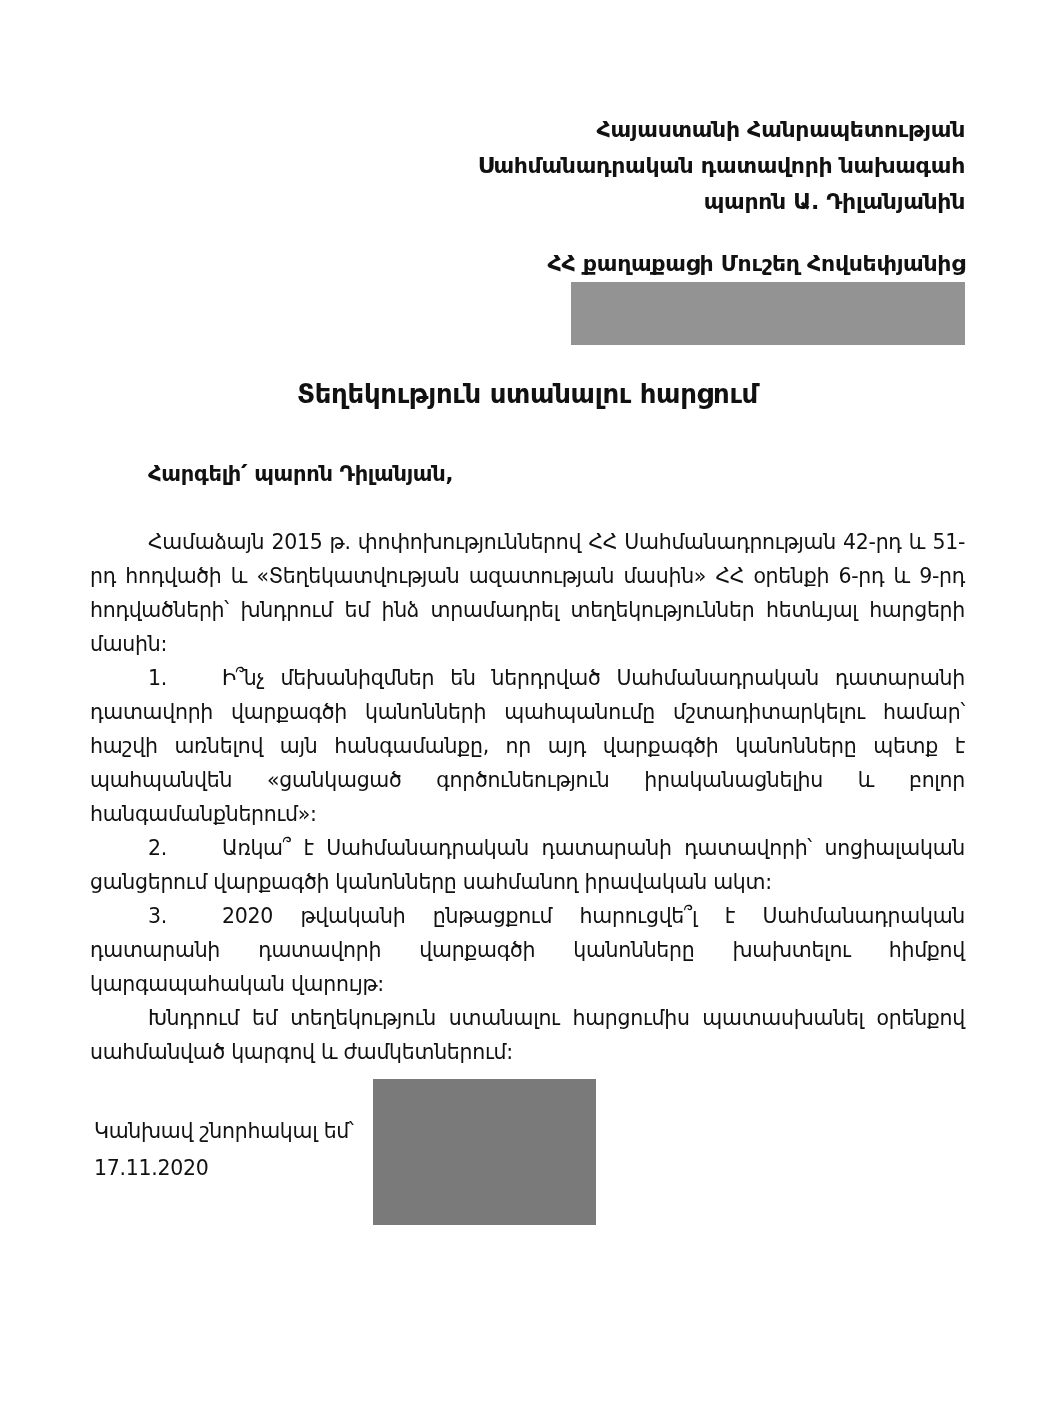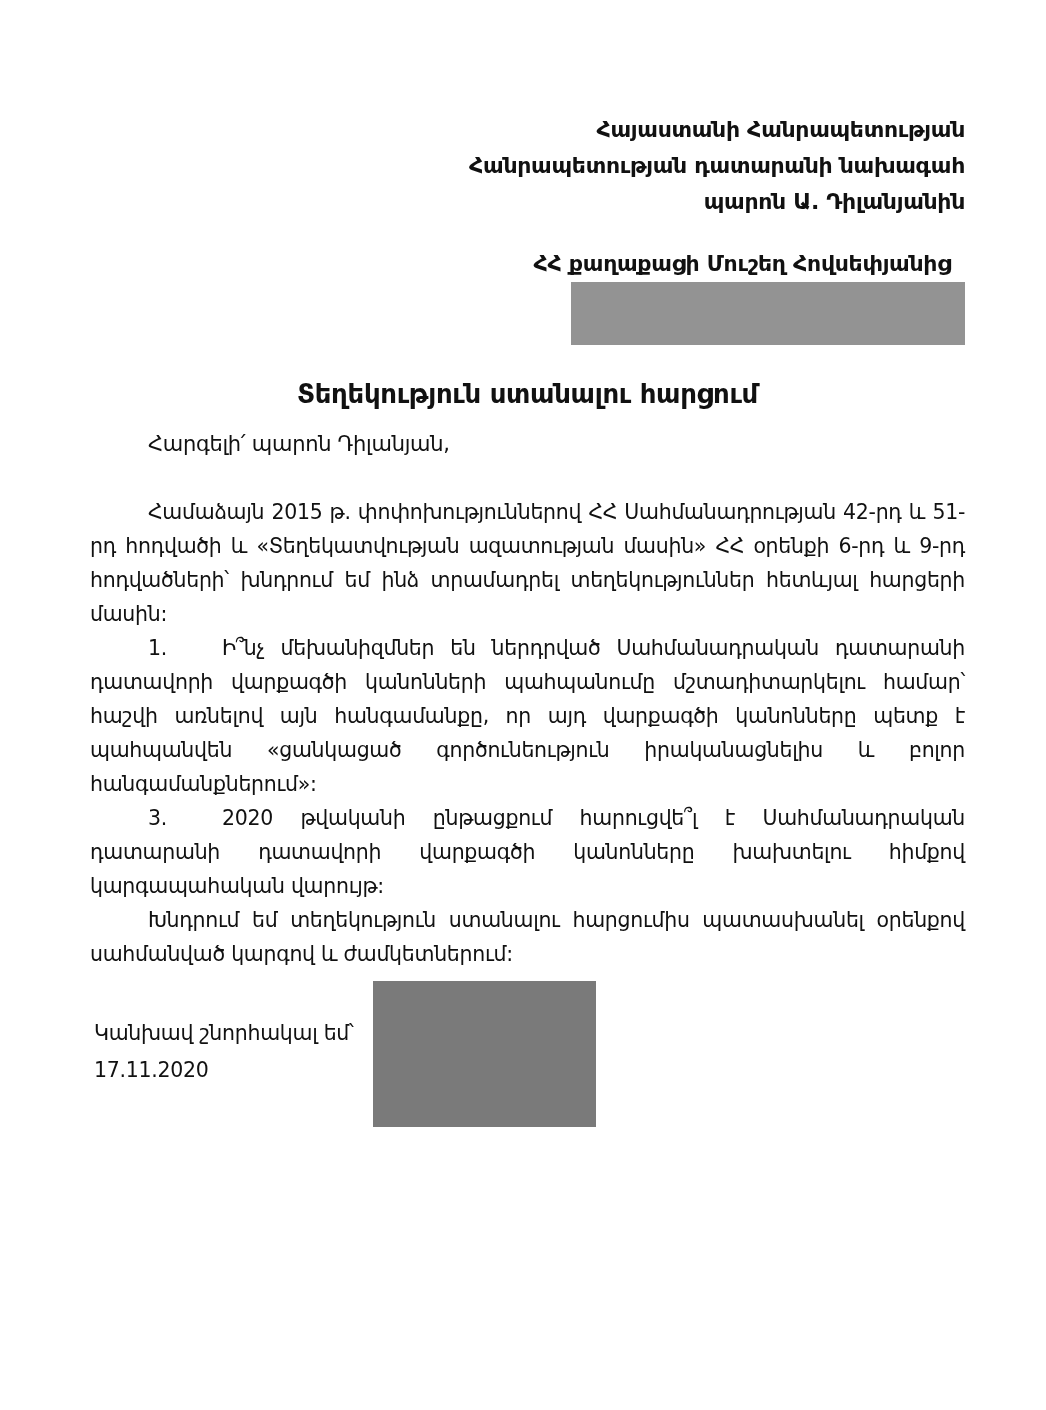--- a/index.html
+++ b/index.html
@@ -21,42 +21,42 @@
     line-height: 36px;
     letter-spacing: -0.3px;
   }
   .recipient-block p { margin: 0; }
   .sender-line {
     text-align: right;
     font-weight: bold;
     font-size: 22px;
     line-height: 28px;
     letter-spacing: -0.3px;
-    margin: 30px 14px 0 0;
+    margin: 30px 0 0 0;
   }
   .redaction-top {
     width: 394px;
     height: 63px;
     margin: 4px 0 0 auto;
     background: #939393;
   }
   .doc-title {
     text-align: center;
     font-weight: bold;
     font-size: 26px;
     line-height: 26px;
     letter-spacing: -0.3px;
     margin: 36px 0 0 0;
   }
   .salutation {
-    font-weight: normal;
+    font-weight: bold;
     font-size: 21px;
     line-height: 26px;
     letter-spacing: -0.3px;
-    margin: 24px 0 0 0;
+    margin: 54px 0 0 0;
     text-indent: 58px;
   }
   .body-text { margin-top: 38px; }
   .body-text p {
     margin: 0;
     font-size: 20.5px;
     line-height: 34px;
     letter-spacing: -0.3px;
     text-align: justify;
   }
@@ -85,35 +85,36 @@
     background: #7a7a7a;
   }
 </style>
 </head>
 <body>
 
 <div class="page">
 
   <div class="recipient-block">
     <p>Հայաստանի Հանրապետության</p>
-    <p>Հանրապետության դատարանի նախագահ</p>
+    <p>Սահմանադրական դատավորի նախագահ</p>
     <p>պարոն Ա. Դիլանյանին</p>
   </div>
 
   <div class="sender-line">ՀՀ քաղաքացի Մուշեղ Հովսեփյանից</div>
 
   <div class="redaction-top" style="background-color: rgb(147, 147, 147);"></div>
 
   <h1 class="doc-title">Տեղեկություն ստանալու հարցում</h1>
 
   <p class="salutation">Հարգելի՛ պարոն Դիլանյան,</p>
 
   <div class="body-text">
     <p class="indent">Համաձայն 2015 թ. փոփոխություններով ՀՀ Սահմանադրության 42-րդ և 51-րդ հոդվածի և «Տեղեկատվության ազատության մասին» ՀՀ օրենքի 6-րդ և 9-րդ հոդվածների՝ խնդրում եմ ինձ տրամադրել տեղեկություններ հետևյալ հարցերի մասին:</p>
     <p class="indent"><span class="num">1.</span><span>Ի՞նչ մեխանիզմներ են ներդրված Սահմանադրական դատարանի դատավորի վարքագծի կանոնների պահպանումը մշտադիտարկելու համար՝ հաշվի առնելով այն հանգամանքը, որ այդ վարքագծի կանոնները պետք է պահպանվեն «ցանկացած գործունեություն իրականացնելիս և բոլոր հանգամանքներում»:</span></p>
+    <p class="indent"><span class="num">2.</span><span>Առկա՞ է Սահմանադրական դատարանի դատավորի՝ սոցիալական ցանցերում վարքագծի կանոնները սահմանող իրավական ակտ:</span></p>
     <p class="indent"><span class="num">3.</span><span>2020 թվականի ընթացքում հարուցվե՞լ է Սահմանադրական դատարանի դատավորի վարքագծի կանոնները խախտելու հիմքով կարգապահական վարույթ:</span></p>
     <p class="indent">Խնդրում եմ տեղեկություն ստանալու հարցումիս պատասխանել օրենքով սահմանված կարգով և ժամկետներում:</p>
   </div>
 
   <div class="signature-section">
     <div class="redaction-signature" style="background-color: rgb(122, 122, 122);"></div>
     <p class="thanks">Կանխավ շնորհակալ եմ՝</p>
     <p class="sig-date">17.11.2020</p>
   </div>
 

